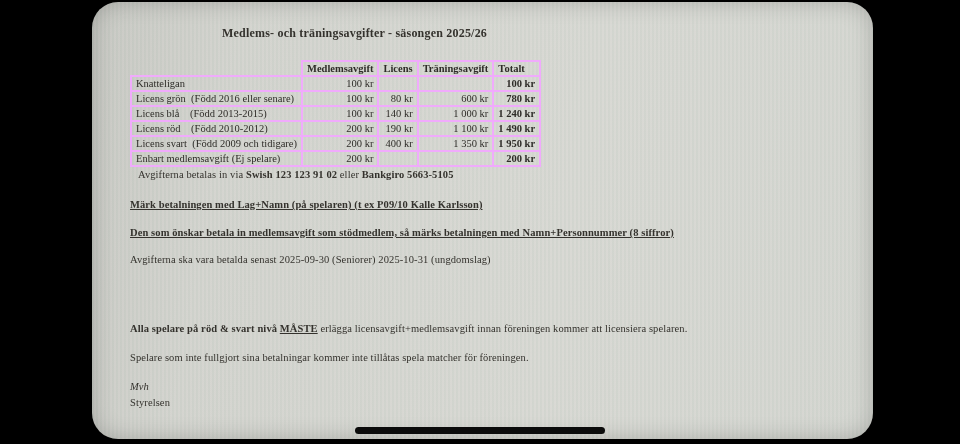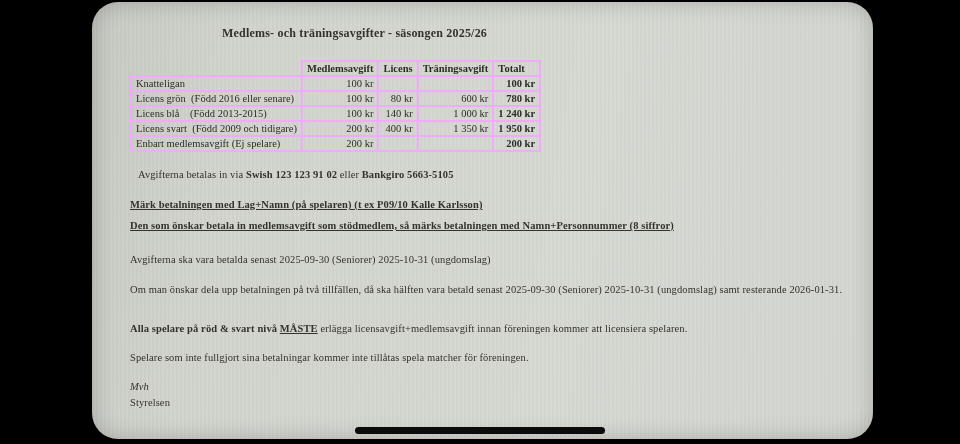--- a/index.html
+++ b/index.html
@@ -111,45 +111,51 @@
       <td class="total">780 kr</td>
     </tr>
     <tr>
       <td>Licens blå    (Född 2013-2015)</td>
       <td class="num">100 kr</td>
       <td class="num">140 kr</td>
       <td class="num">1 000 kr</td>
       <td class="total">1 240 kr</td>
     </tr>
     <tr>
+      <td>Licens röd    (Född 2010-2012)</td>
+      <td class="num">200 kr</td>
+      <td class="num">190 kr</td>
+      <td class="num">1 100 kr</td>
+      <td class="total">1 490 kr</td>
+    </tr>
+    <tr>
       <td>Licens svart  (Född 2009 och tidigare)</td>
       <td class="num">200 kr</td>
       <td class="num">400 kr</td>
       <td class="num">1 350 kr</td>
       <td class="total">1 950 kr</td>
     </tr>
     <tr>
       <td>Enbart medlemsavgift (Ej spelare)</td>
       <td class="num">200 kr</td>
       <td class="num"></td>
       <td class="num"></td>
       <td class="total">200 kr</td>
     </tr>
   </tbody>
     </table>
 
   <div class="para" style="top:169px;margin-left:8px;"><span>Avgifterna betalas in via </span><span class="b">Swish 123 123 91 02</span><span> eller </span><span class="b">Bankgiro 5663-5105</span></div>
 
   <div class="para bu" style="top:199px;">Märk betalningen med Lag+Namn (på spelaren) (t ex P09/10 Kalle Karlsson)</div>
 
-  <div class="para bu" style="top:220px;">Den som önskar betala in medlemsavgift som stödmedlem, så märks betalningen med Namn+Personnummer (8 siffror)</div>
+  <div class="para bu" style="top:227px;">Den som önskar betala in medlemsavgift som stödmedlem, så märks betalningen med Namn+Personnummer (8 siffror)</div>
 
   <div class="para" style="top:254px;">Avgifterna ska vara betalda senast 2025-09-30 (Seniorer) 2025-10-31 (ungdomslag)</div>
 
-  <div class="para" style="top:284px;">Om man önskar dela upp betalningen på två tillfällen, då ska hälften vara betald senast 2025-09-30 (Seniorer) 2025-10-31 (ungdomslag) samt resterande 2026-01-31.</div>
 
   <div class="para" style="top:352px;">Spelare som inte fullgjort sina betalningar kommer inte tillåtas spela matcher för föreningen.</div>
 
   <div class="para" style="top:323px;"><span class="b">Alla spelare på röd &amp; svart nivå </span><span class="bu">MÅSTE</span><span> erlägga licensavgift+medlemsavgift innan föreningen kommer att licensiera spelaren.</span></div>
 
   <div class="para" style="top:381px;font-style:italic;">Mvh</div>
   <div class="para" style="top:397px;">Styrelsen</div>
 
 </div>
 

